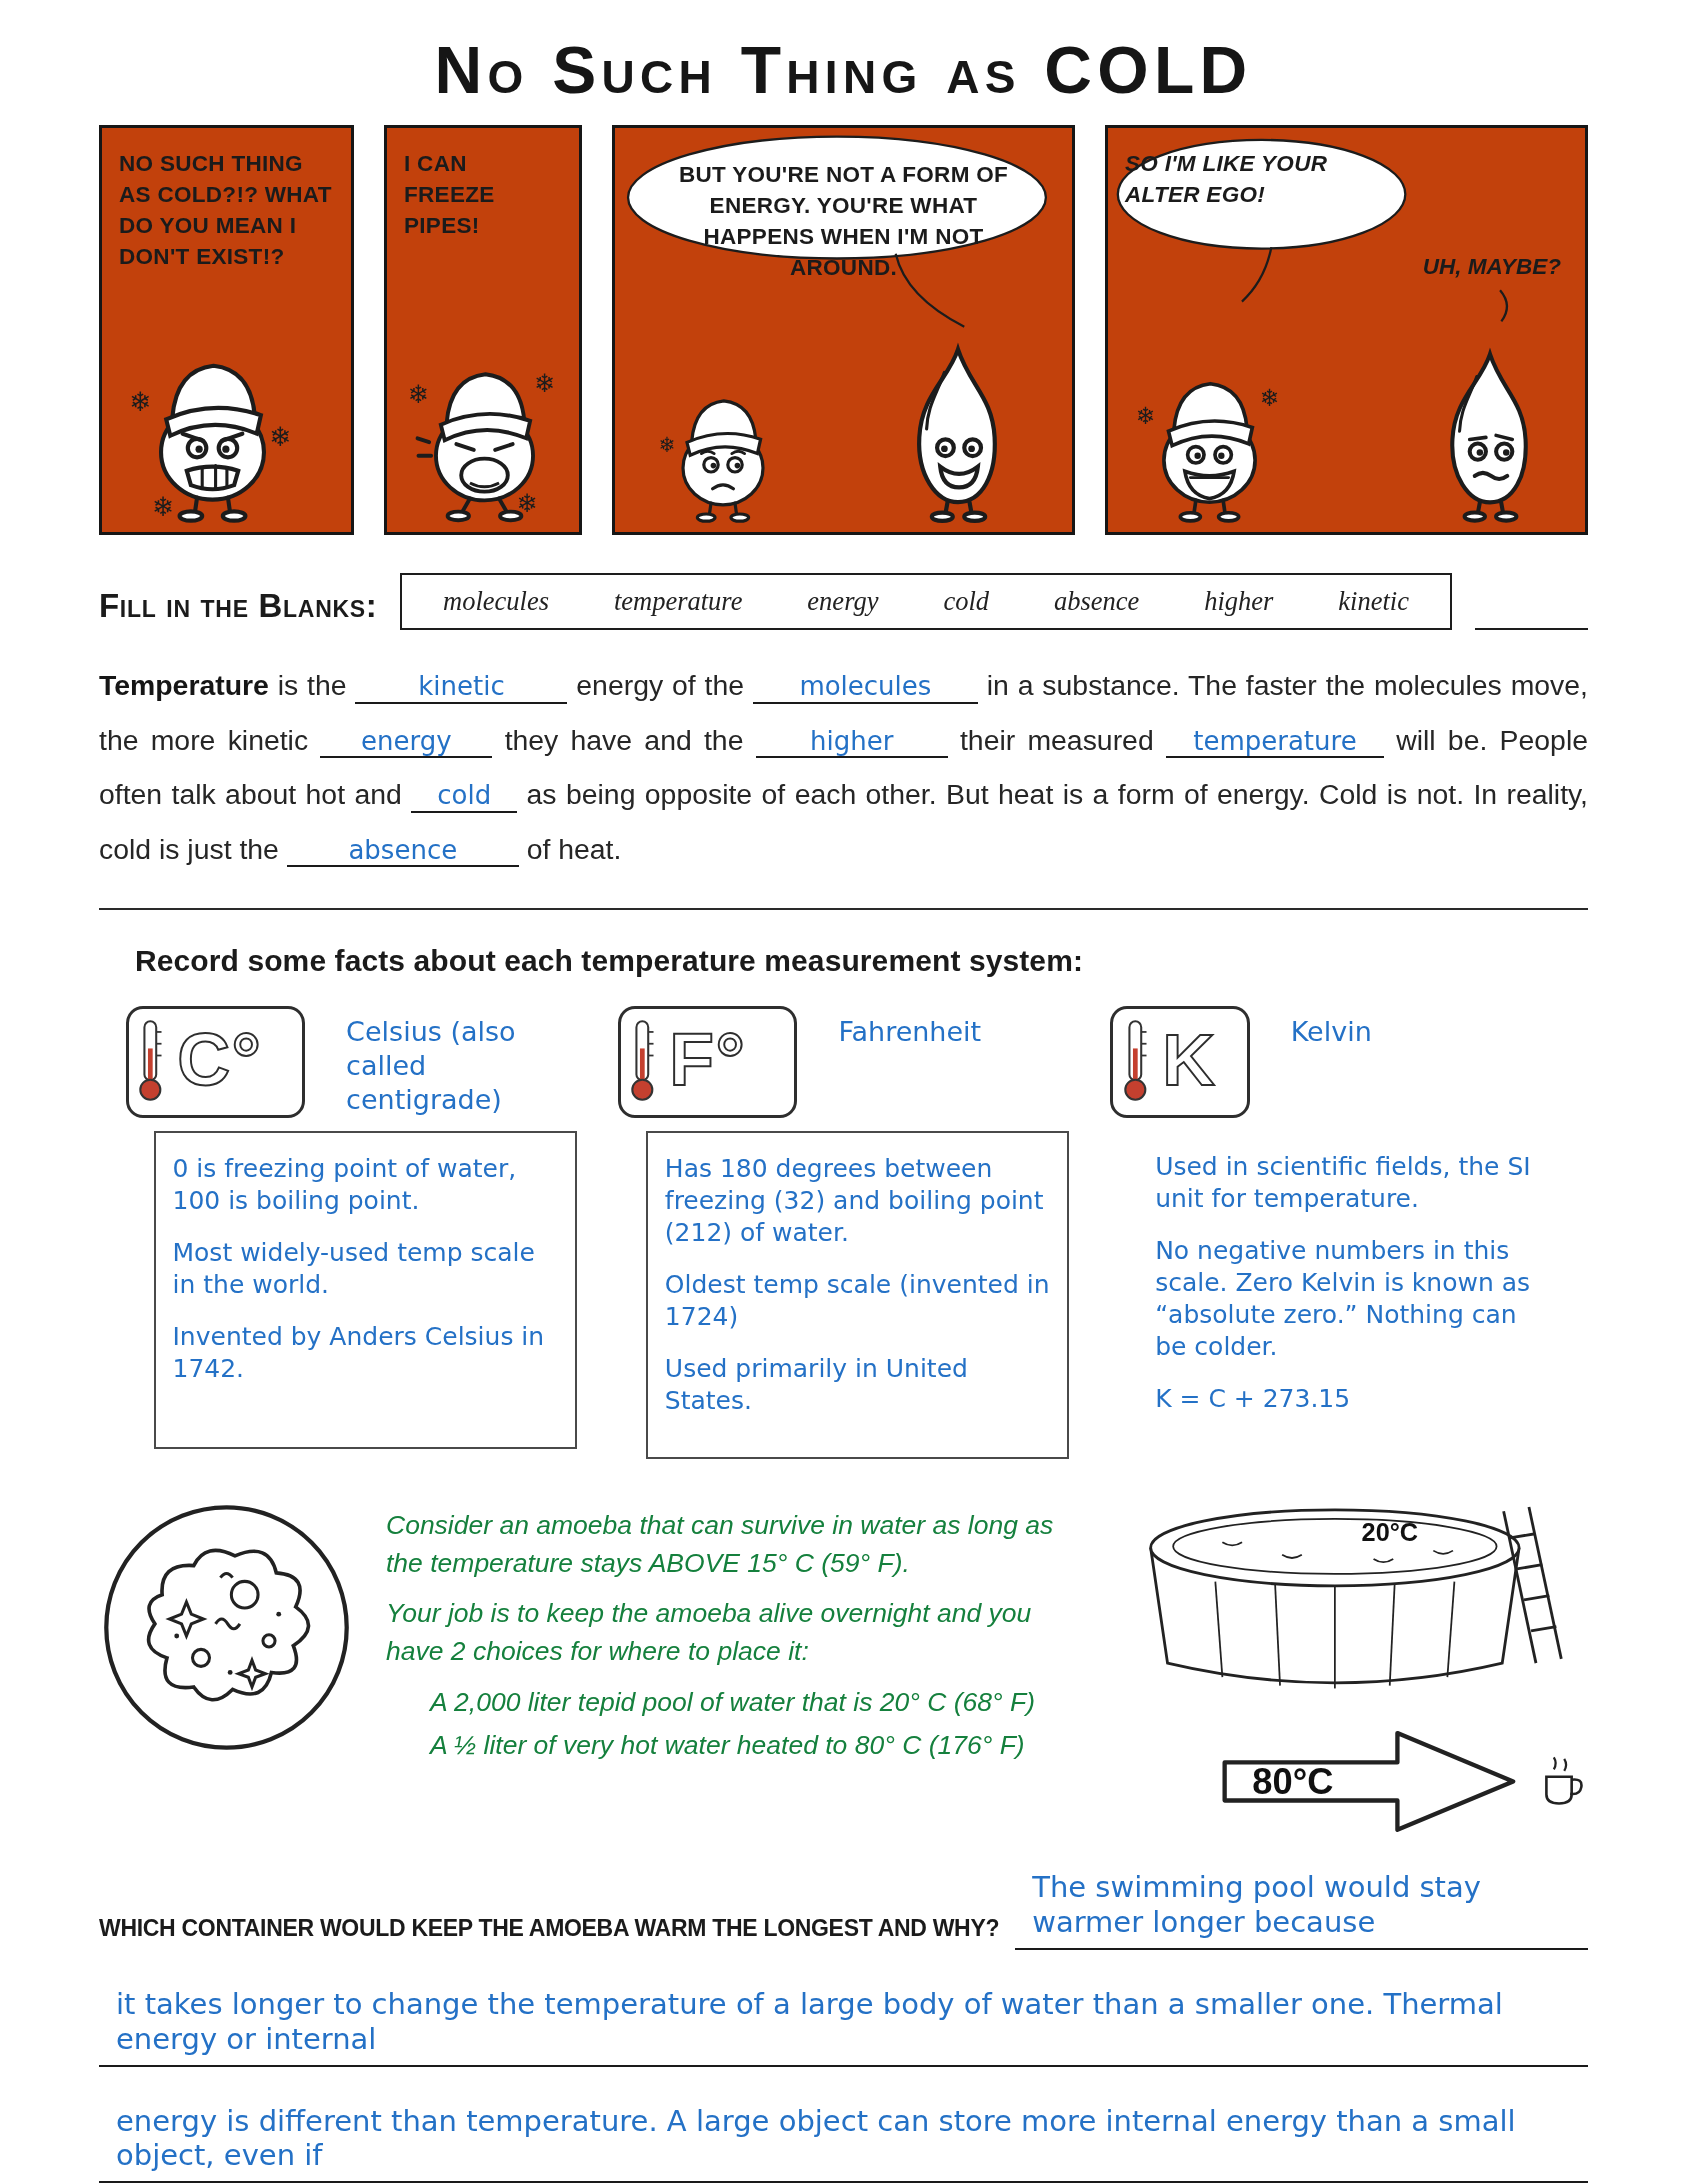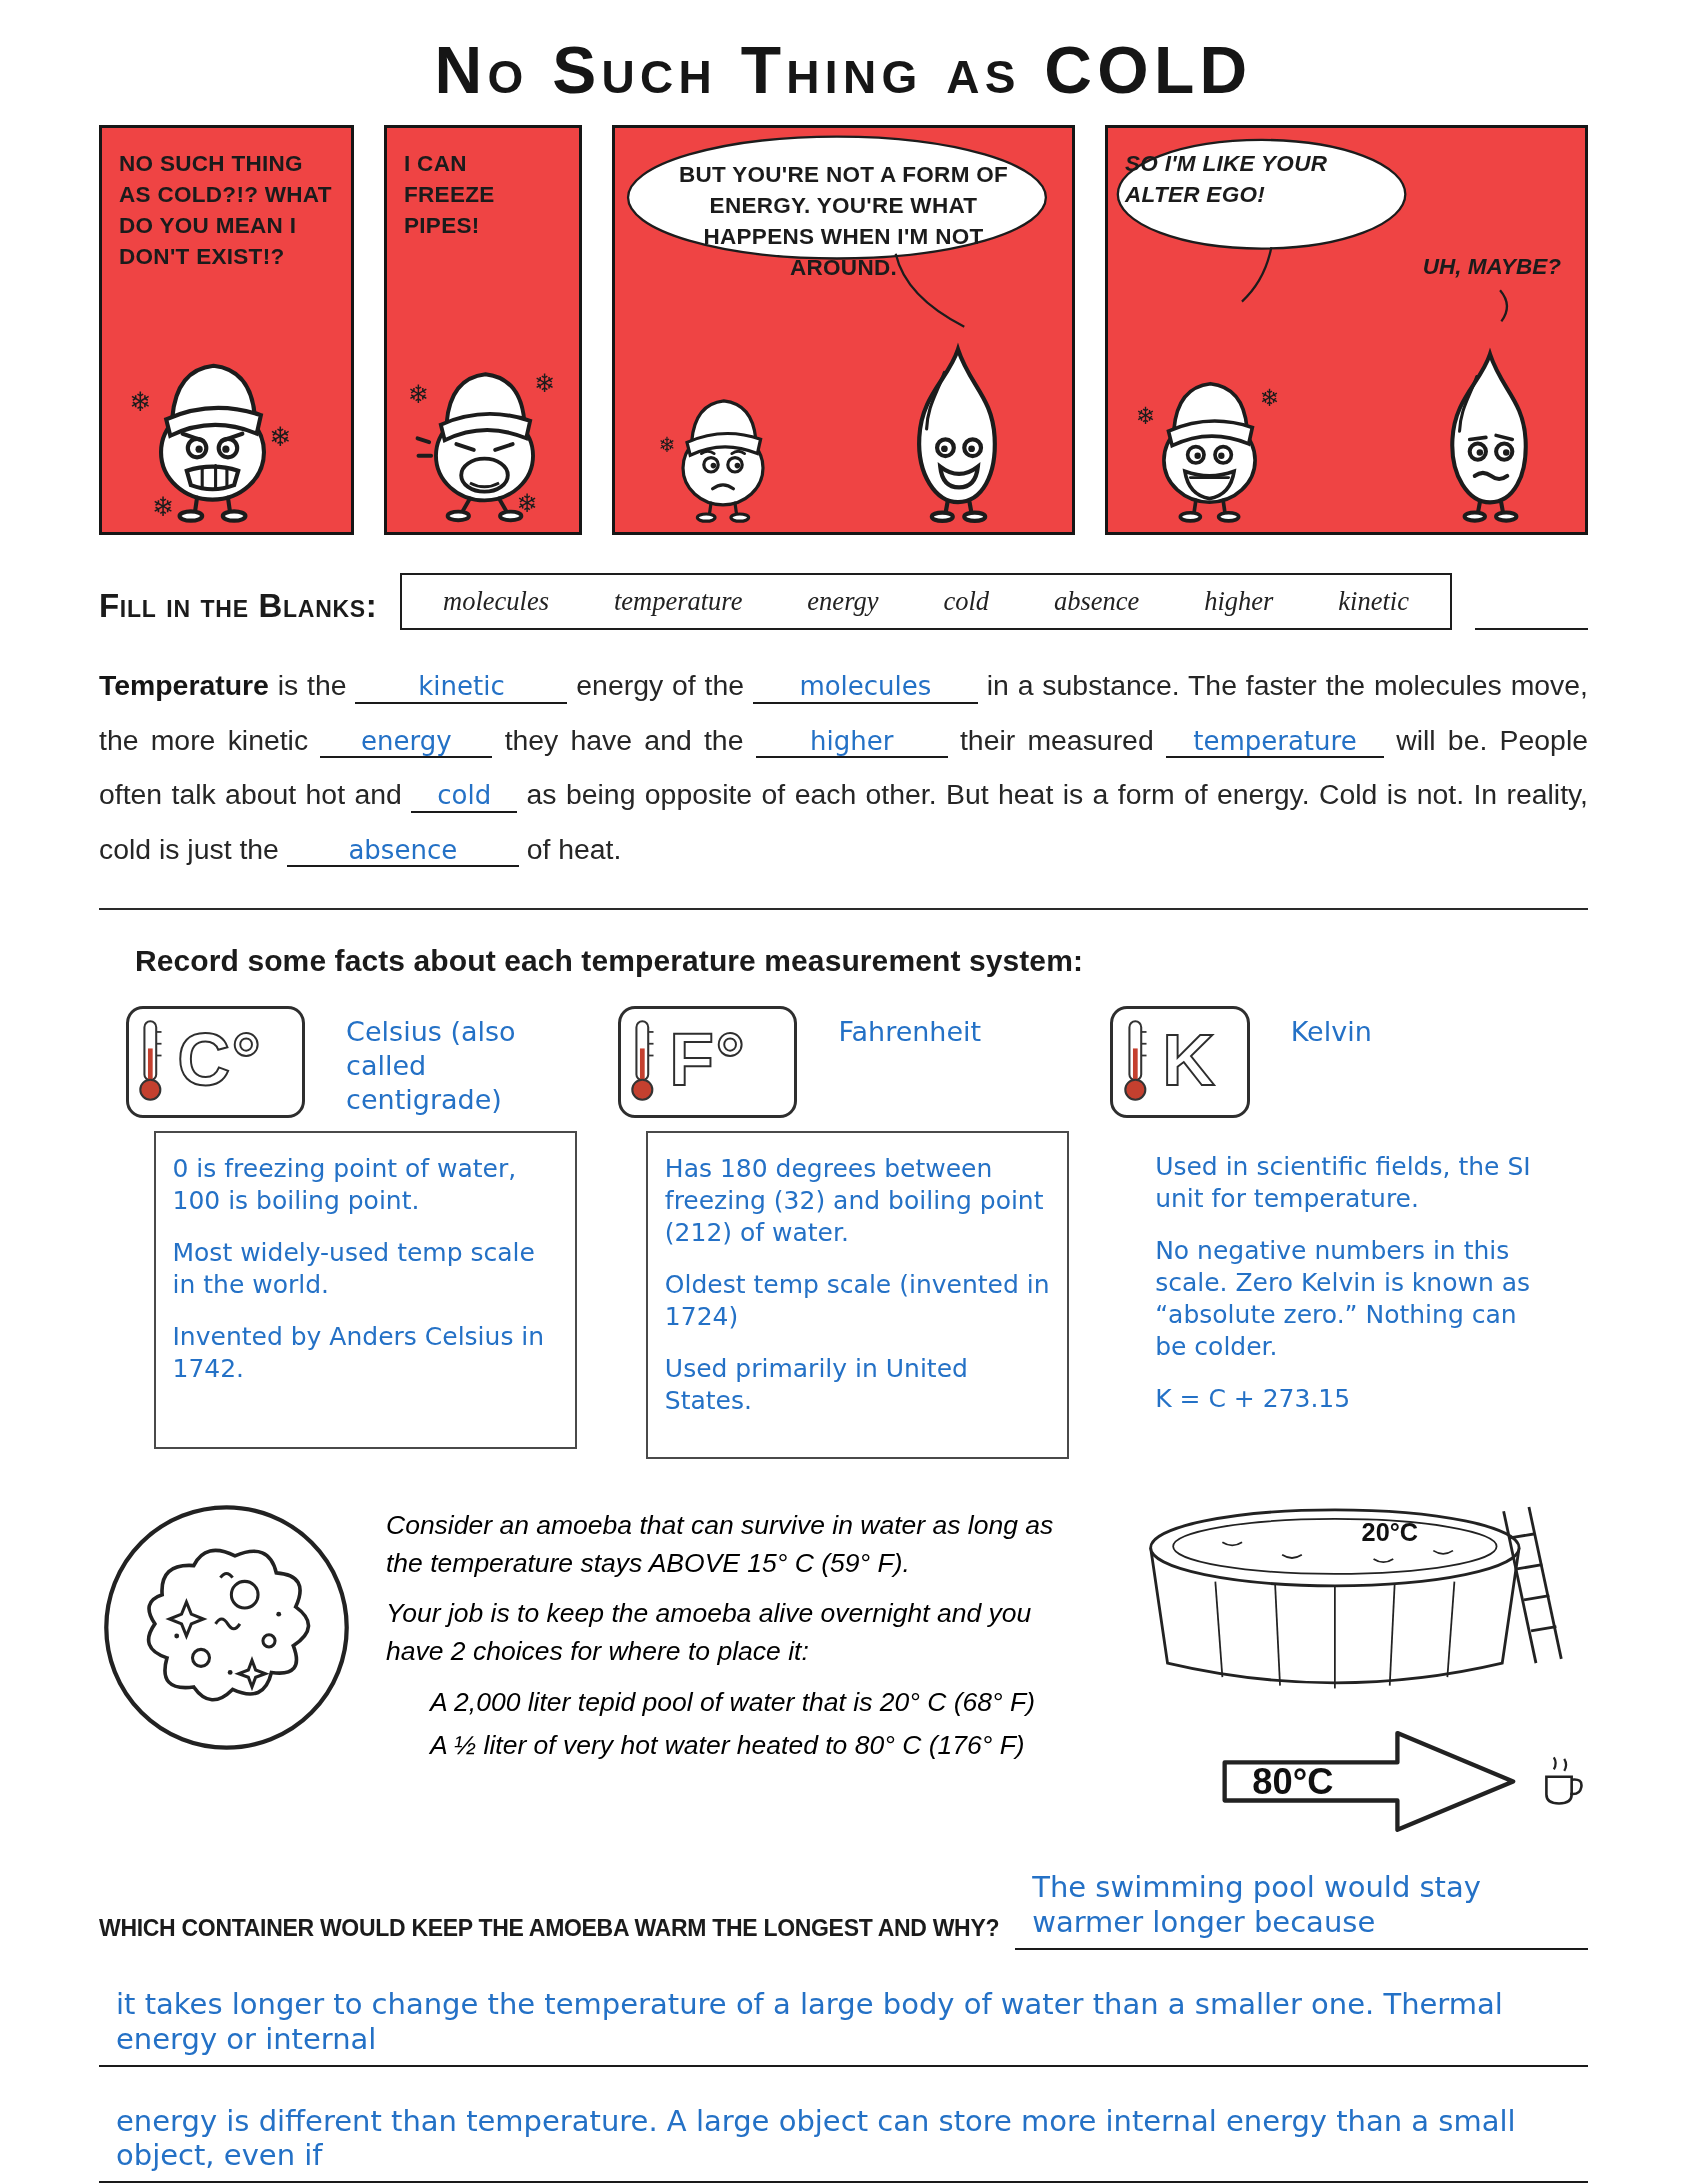--- a/index.html
+++ b/index.html
@@ -15,21 +15,21 @@
   
   .title{
     text-align:center;
     font-size:66px;font-weight:700;
     font-variant:small-caps;letter-spacing:5.3px;
     color:#161616;
   }
 
   
   .comic{display:flex;gap:30px;margin-top:17px;height:410px;}
-  .panel{border:3.3px solid #161616;background:#ef4444;position:relative;padding:20px 17px;overflow:hidden;}
+  .panel{border:3.3px solid #161616;background:#c2410c;position:relative;padding:20px 17px;overflow:hidden;}
   .p1{width:255px;}
   .p2{width:198px;}
   .p3{width:463px;}
   .p4{flex:1;font-style:italic;}
   .speech{font-weight:700;font-size:22.5px;line-height:1.38;letter-spacing:0.3px;position:relative;z-index:2;}
   .p3 .speech{text-align:center;width:88%;margin:10.6px auto 0;}
   .p4 .speech{width:58%;}
   .speech2{position:absolute;top:126px;right:24px;z-index:2;font-weight:700;font-size:22.5px;}
   .char{position:absolute;}
   .flake{font-size:26px;fill:#1c1c1c;font-family:"DejaVu Sans",sans-serif;}
@@ -69,21 +69,21 @@
     fill:#fff;stroke:#2e2e2e;stroke-width:3px;letter-spacing:2px;
   }
   .card-name{color:var(--blue);font-family:"DejaVu Sans",sans-serif;font-size:27px;line-height:1.25;padding-top:9.3px;margin-left:24px;}
   .facts{margin:13.2px 0 0 28px;padding:20px 17px;min-height:318px;}
   .facts.boxed{border:2px solid #4a4a4a;}
   .fact{color:var(--blue);font-family:"DejaVu Sans",sans-serif;font-size:25px;line-height:1.28;margin-bottom:20px;}
 
   
   .amoeba-row{display:flex;gap:32px;margin-top:41px;align-items:flex-start;}
   .amoeba-text{flex:1;padding-top:6.6px;}
-  .amoeba-text p{font-style:italic;font-size:26.5px;line-height:1.42;color:#000000;margin-bottom:13.2px;}
+  .amoeba-text p{font-style:italic;font-size:26.5px;line-height:1.42;color:#15803d;margin-bottom:13.2px;}
   .amoeba-text p.choice{margin-bottom:5.3px;margin-left:44px;}
   .pool-col{flex:0 0 463px;display:flex;flex-direction:column;align-items:flex-end;}
   .arrow-row{display:flex;align-items:center;gap:9.3px;margin-top:9.3px;}
 
   
   .qa{margin-top:29px;}
   .qrow{display:flex;align-items:flex-end;gap:16px;}
   .q-label{font-weight:700;font-size:23px;letter-spacing:-0.3px;white-space:nowrap;padding-bottom:8px;}
   .ans-line{
     border-bottom:2.3px solid #1a1a1a;color:var(--blue);

